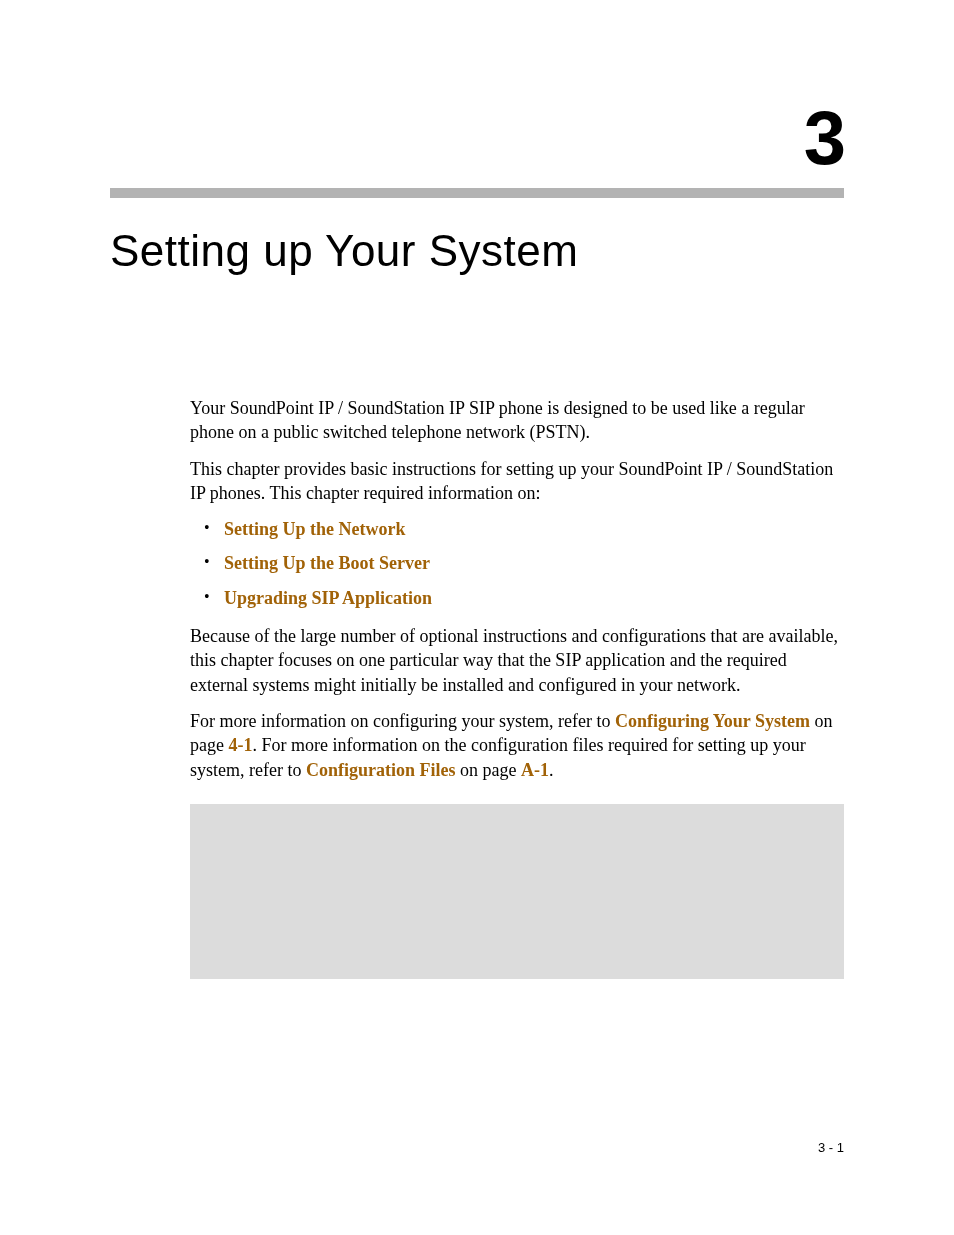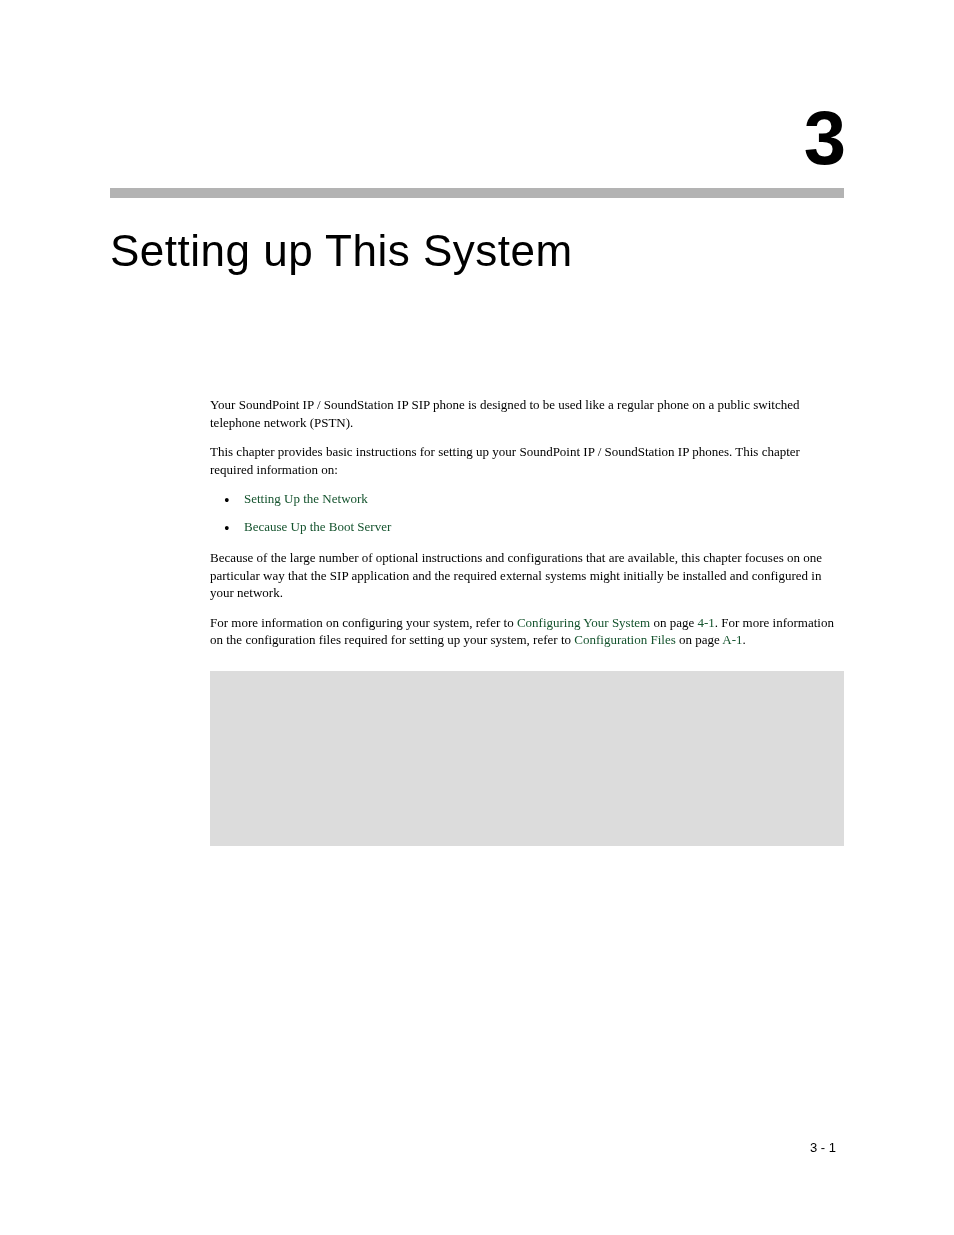--- a/index.html
+++ b/index.html
@@ -31,22 +31,22 @@
       margin-bottom: 28px;
     }
     .chapter-title {
       font-family: "Futura", "Century Gothic", "Trebuchet MS", Arial, sans-serif;
       font-weight: 300;
       font-size: 44px;
       letter-spacing: 0.5px;
       margin-bottom: 120px;
     }
     .body {
-      margin-left: 100px;
-      font-size: 13px;
+      margin-left: 80px;
+      font-size: 18px;
       line-height: 1.35;
       color: #000;
     }
     .body p {
       margin-bottom: 12px;
     }
     .toc {
       list-style: none;
       margin: 8px 0 14px 0;
     }
@@ -57,58 +57,60 @@
     }
     .toc li::before {
       content: "•";
       position: absolute;
       left: -4px;
       top: 0;
       color: #000;
       font-size: 16px;
     }
     .link {
-      color: #14532d;
+      color: #a16207;
       text-decoration: none;
+      font-weight: bold;
     }
     .gray-box {
       background: #dcdcdc;
       height: 175px;
       margin-top: 22px;
     }
     .page-number {
       position: absolute;
       bottom: 80px;
-      right: 118px;
+      right: 110px;
       font-size: 13px;
       font-family: Arial, sans-serif;
       color: #000;
       margin-left: 44px;
     }
   </style>
 </head>
 <body>
 
 <div class="page">
 
   <div class="chapter-number">3</div>
 
   <div class="rule"></div>
 
-  <h1 class="chapter-title">Setting up This System</h1>
+  <h1 class="chapter-title">Setting up Your System</h1>
 
   <div class="body">
 
     <p>Your SoundPoint IP / SoundStation IP SIP phone is designed to be used like a regular phone on a public switched telephone network (PSTN).</p>
 
     <p>This chapter provides basic instructions for setting up your SoundPoint IP / SoundStation IP phones. This chapter required information on:</p>
 
     <ul class="toc">
       <li><a href="#" class="link">Setting Up the Network</a></li>
-      <li><a href="#" class="link">Because Up the Boot Server</a></li>
+      <li><a href="#" class="link">Setting Up the Boot Server</a></li>
+      <li><a href="#" class="link">Upgrading SIP Application</a></li>
     </ul>
 
     <p>Because of the large number of optional instructions and configurations that are available, this chapter focuses on one particular way that the SIP application and the required external systems might initially be installed and configured in your network.</p>
 
     <p>
       <span>For more information on configuring your system, refer to </span><a href="#" class="link">Configuring Your System</a><span> on page </span><a href="#" class="link">4-1</a><span>. For more information on the configuration files required for setting up your system, refer to </span><a href="#" class="link">Configuration Files</a><span> on page </span><a href="#" class="link">A-1</a><span>.</span>
     </p>
 
     <div class="gray-box"></div>
 

